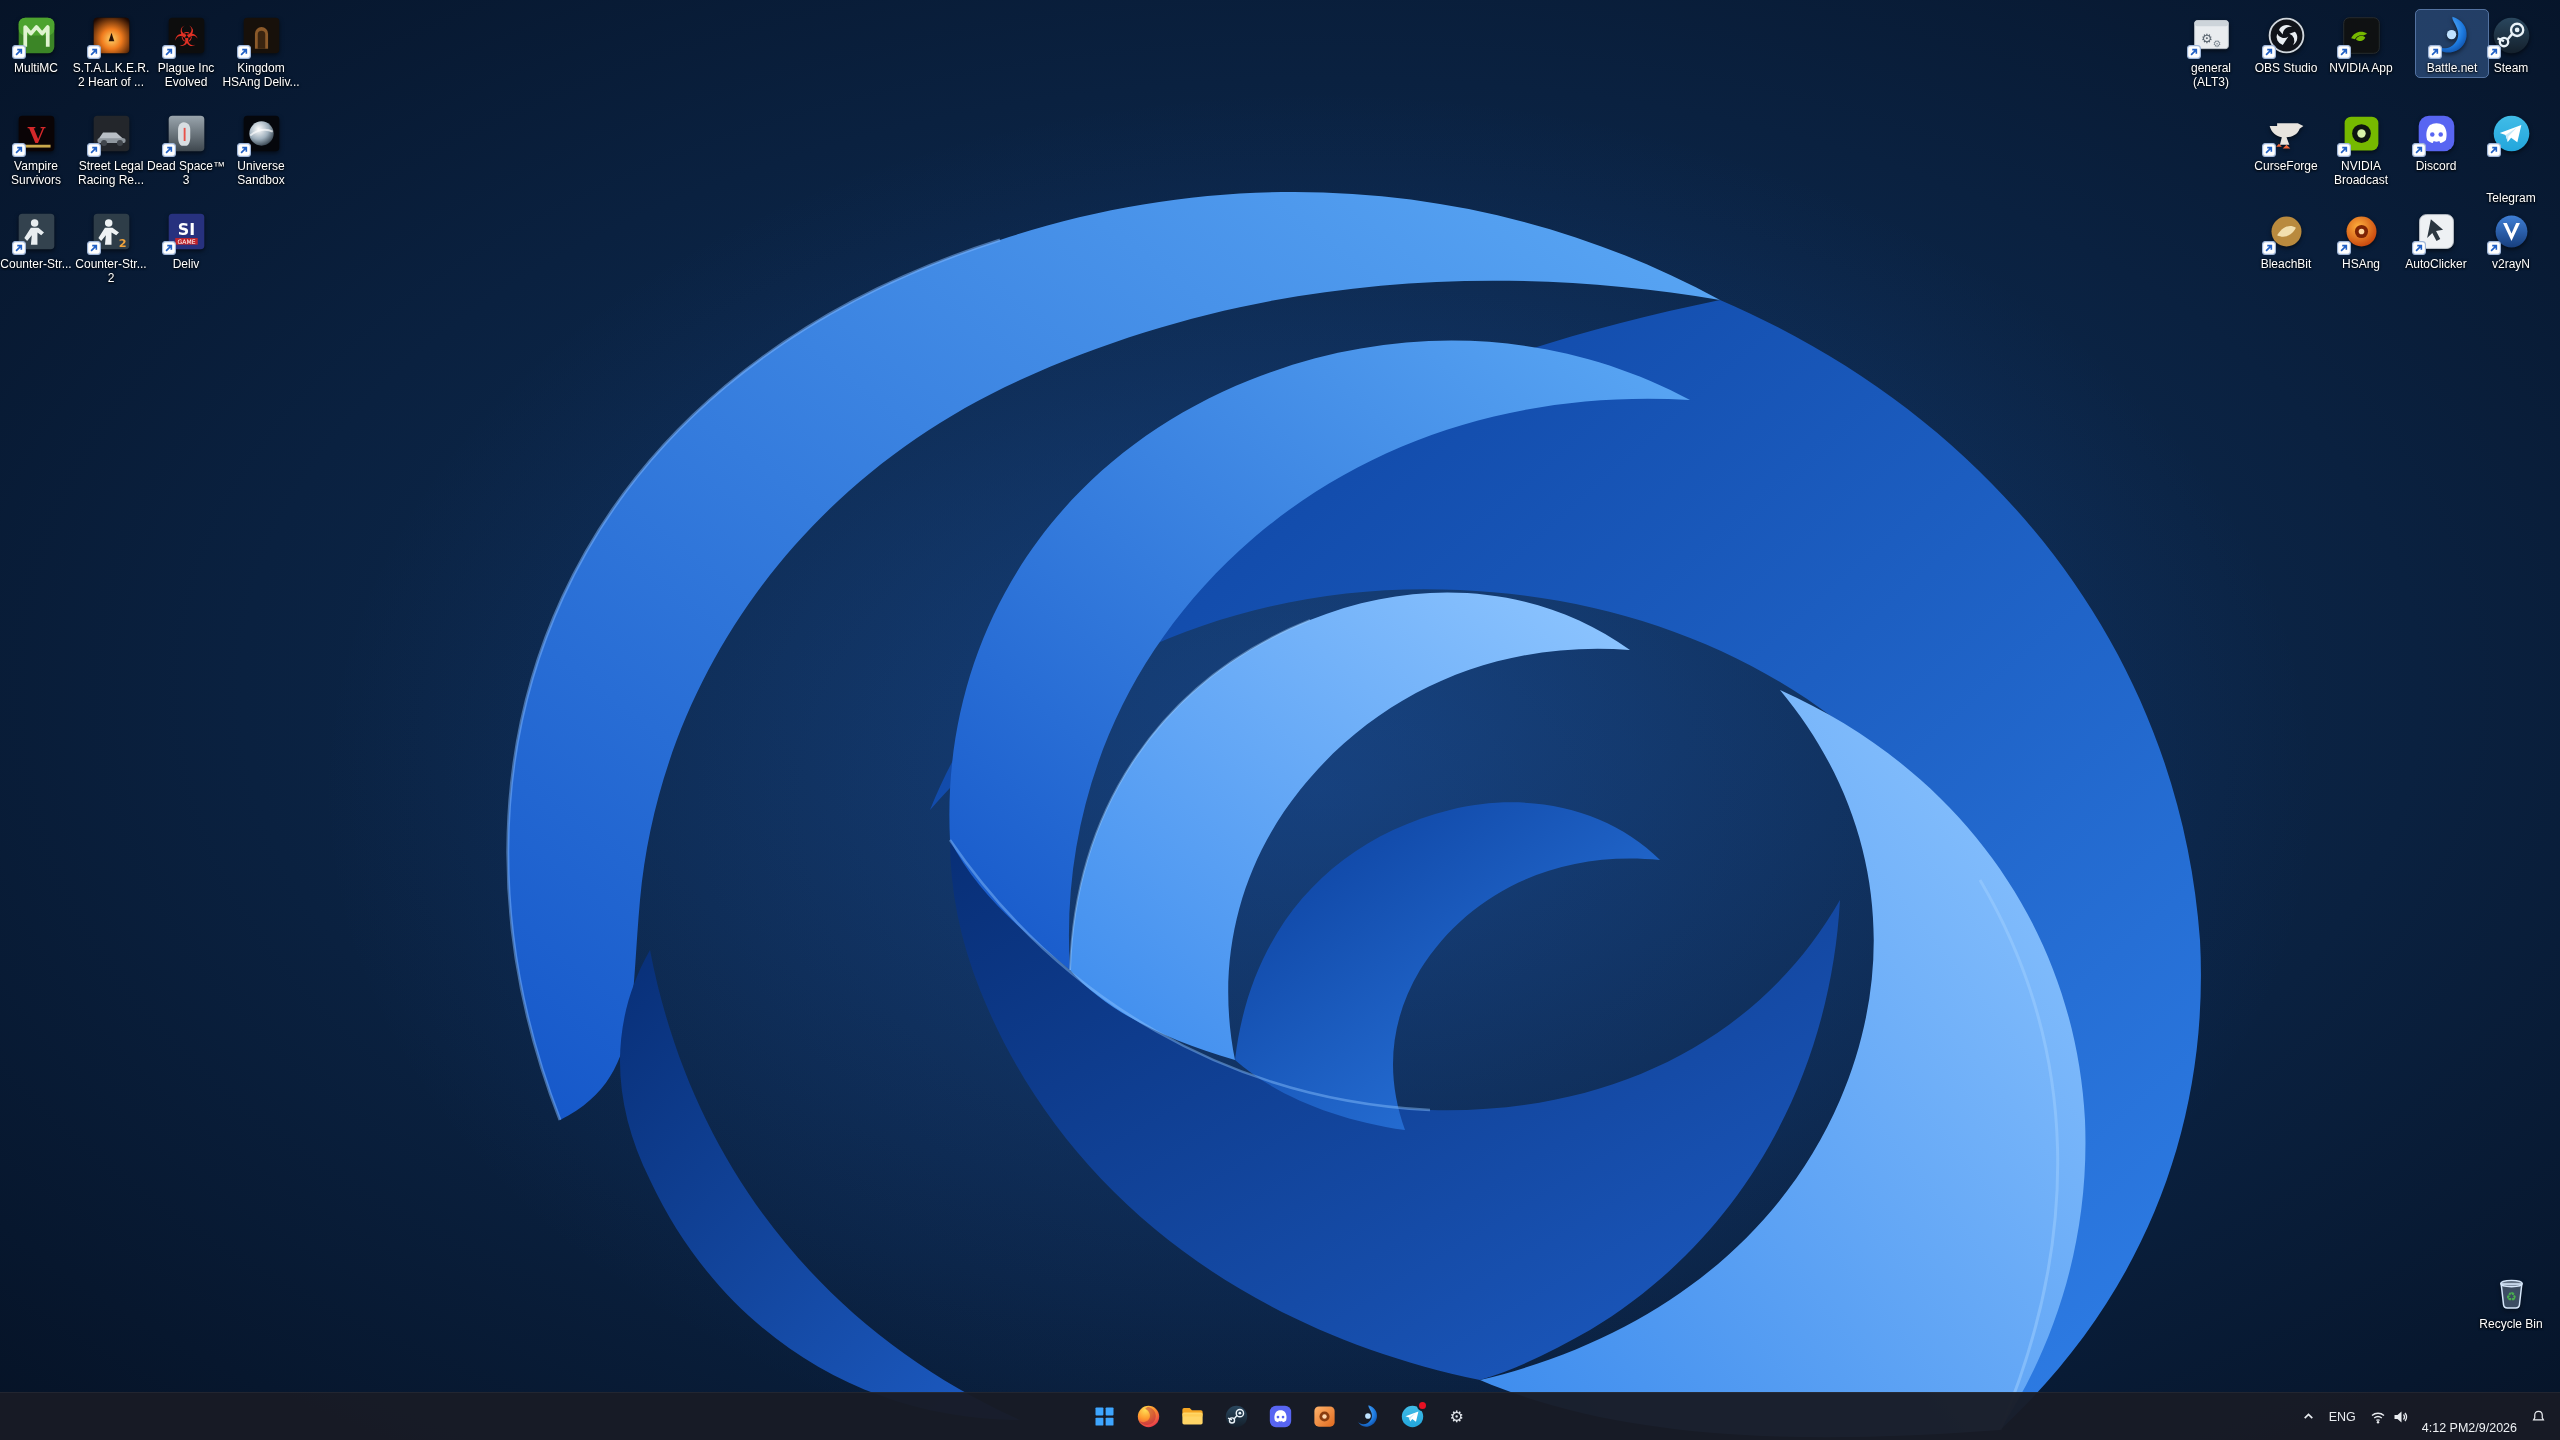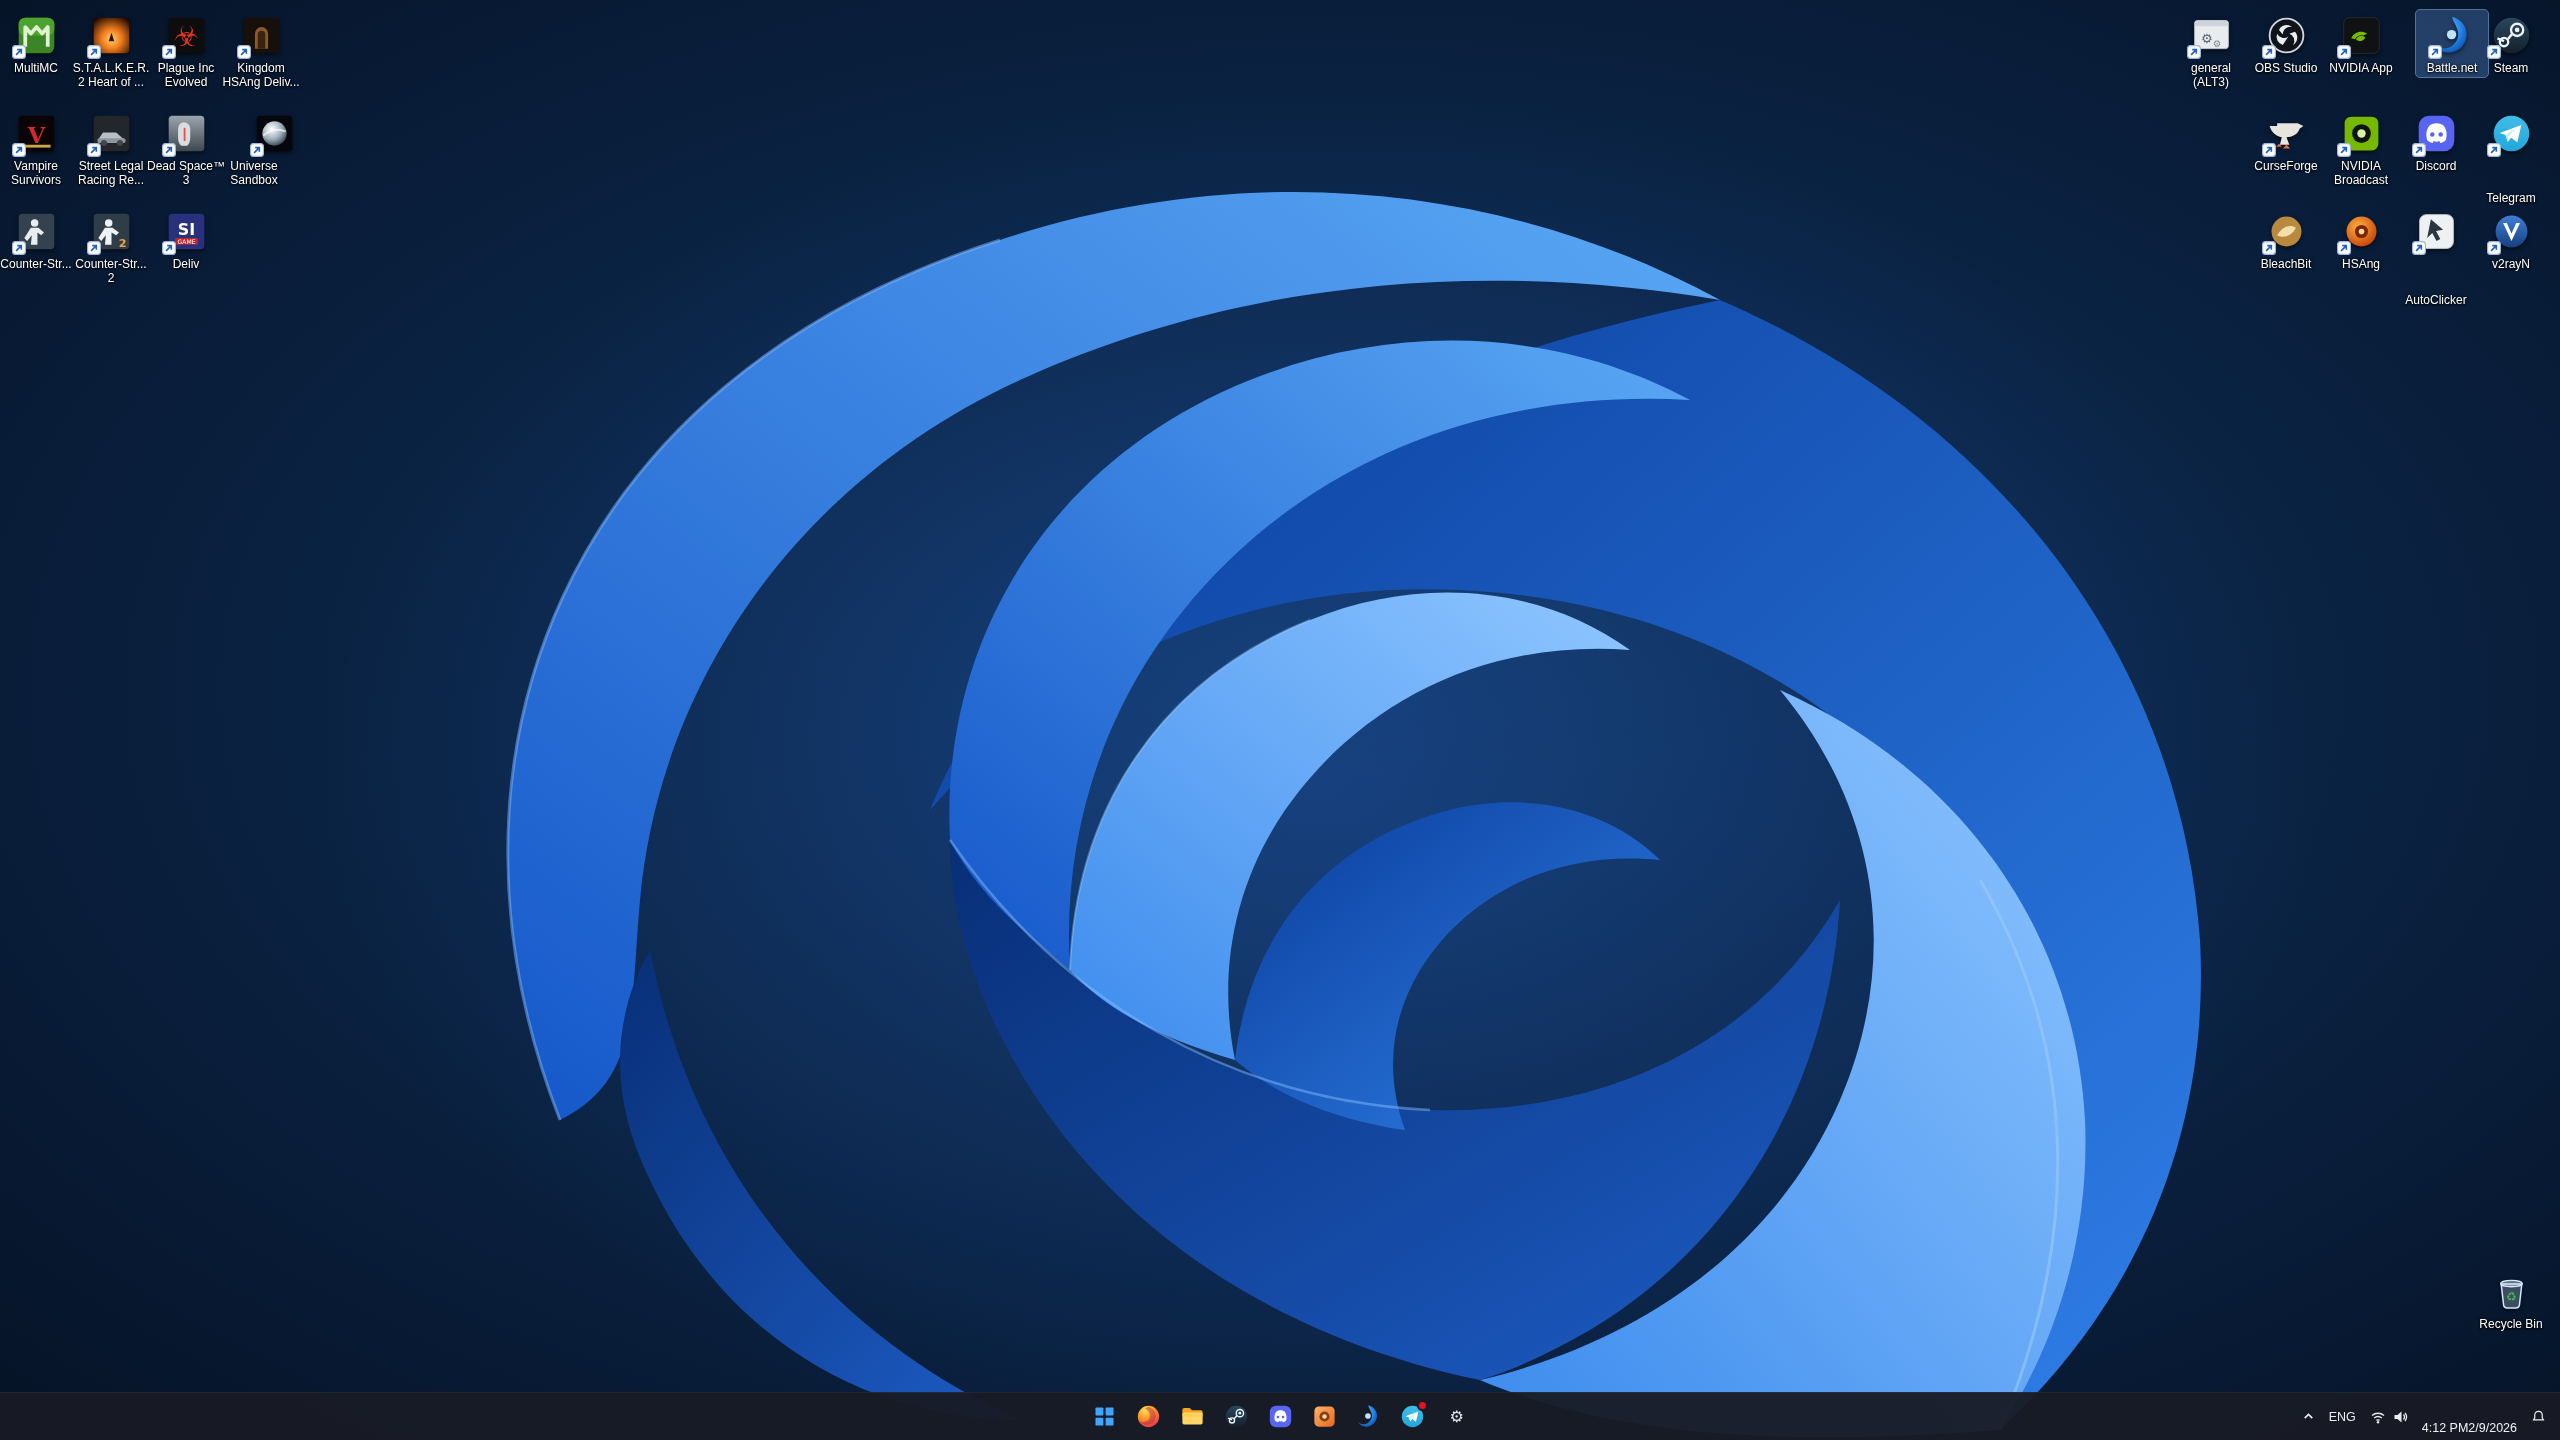--- a/index.html
+++ b/index.html
@@ -210,21 +210,21 @@
           <span class="shortcut-badge">
             <svg viewBox="0 0 12 12">
               <rect x="0.5" y="0.5" width="11" height="11" rx="2.5" fill="#ffffff" stroke="#9fb6d9"></rect>
               <path d="M3.5 8.5 L8 4 M4.5 4 h3.5 v3.5" stroke="#2160c4" stroke-width="1.4" fill="none"></path>
             </svg>
           </span>
         </span>
         <span class="icon-label">Dead Space™
 3</span>
       </div>
-      <div class="icon-cell" style="left: 225px; top: 108px; align-items: flex-end;">
+      <div class="icon-cell" style="left: 225px; top: 108px;">
         <span class="glyph">
           <svg viewBox="0 0 48 48">
             <defs>
               <radialGradient id="gun" cx="38%" cy="32%" r="75%">
                 <stop offset="0" stop-color="#ffffff"></stop>
                 <stop offset="0.55" stop-color="#9fb0bd"></stop>
                 <stop offset="1" stop-color="#2d3a46"></stop>
               </radialGradient>
             </defs>
             <rect x="5" y="5" width="38" height="38" rx="4" fill="#05070c"></rect>
@@ -493,21 +493,21 @@
           </svg>
           <span class="shortcut-badge">
             <svg viewBox="0 0 12 12">
               <rect x="0.5" y="0.5" width="11" height="11" rx="2.5" fill="#ffffff" stroke="#9fb6d9"></rect>
               <path d="M3.5 8.5 L8 4 M4.5 4 h3.5 v3.5" stroke="#2160c4" stroke-width="1.4" fill="none"></path>
             </svg>
           </span>
         </span>
         <span class="icon-label">HSAng</span>
       </div>
-      <div class="icon-cell" style="left: 2400px; top: 206px; gap: 36px;">
+      <div class="icon-cell" style="left: 2400px; top: 206px;">
         <span class="glyph">
           <svg viewBox="0 0 48 48">
             <rect x="6" y="6" width="36" height="36" rx="7" fill="#eef1f4" stroke="#c3cad1"></rect>
             <path d="M18 11 l13 11 -7.5 1.5 4.5 8.5 -4 2 -4.5-8.5 -5.5 5.5z" fill="#2b3640"></path>
           </svg>
           <span class="shortcut-badge">
             <svg viewBox="0 0 12 12">
               <rect x="0.5" y="0.5" width="11" height="11" rx="2.5" fill="#ffffff" stroke="#9fb6d9"></rect>
               <path d="M3.5 8.5 L8 4 M4.5 4 h3.5 v3.5" stroke="#2160c4" stroke-width="1.4" fill="none"></path>
             </svg>

